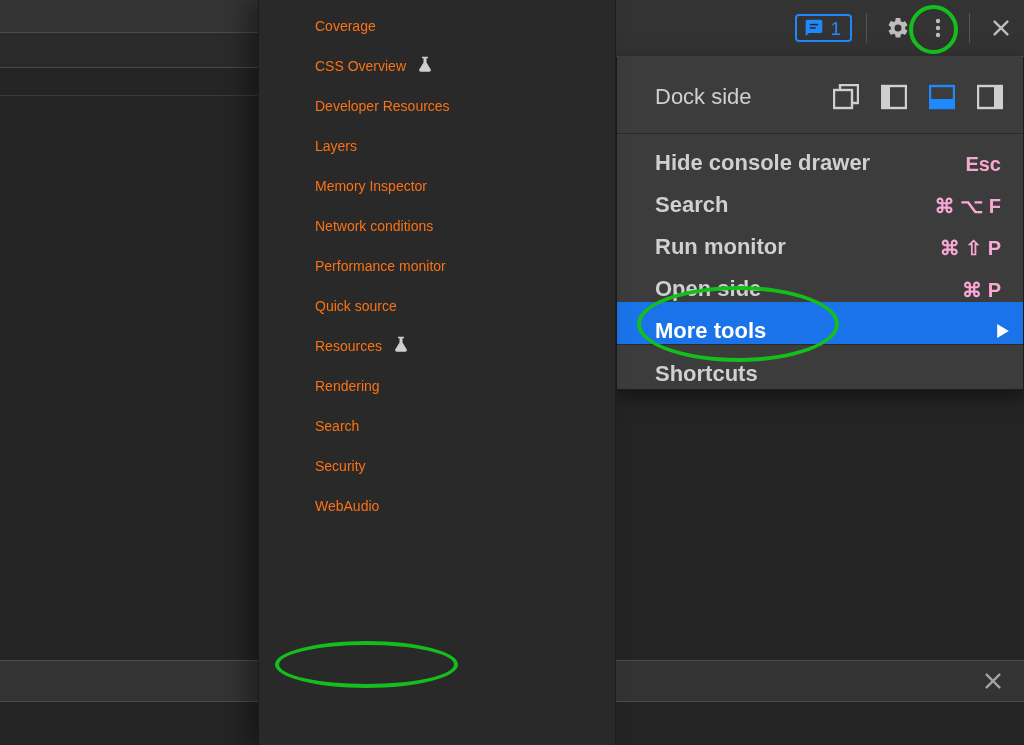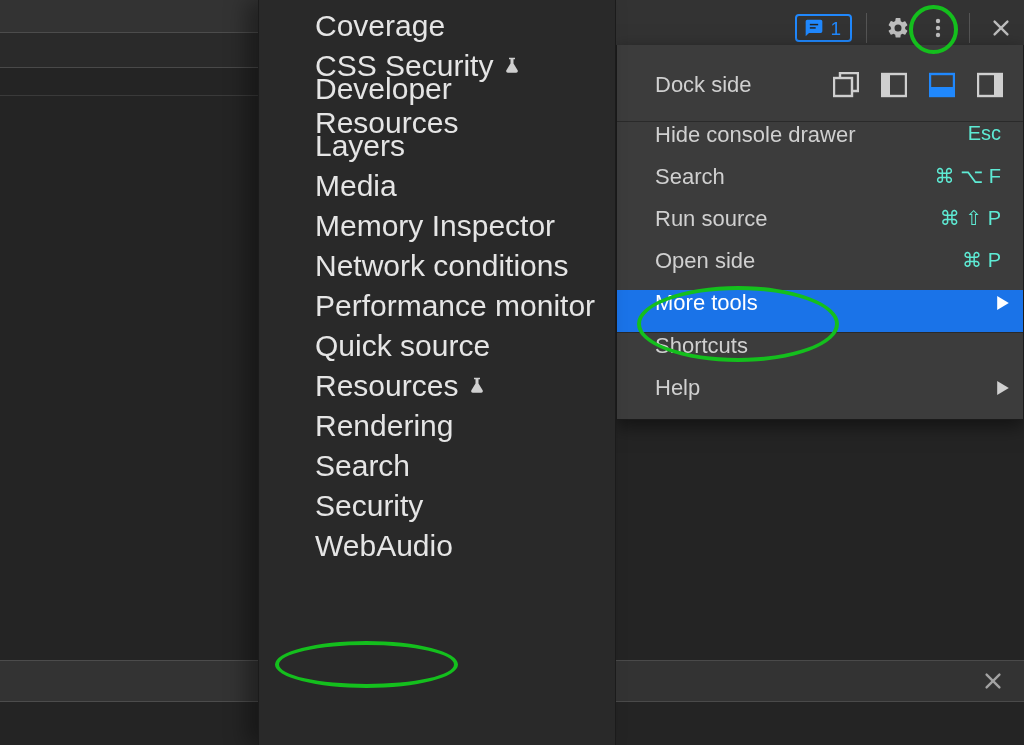--- a/index.html
+++ b/index.html
@@ -76,42 +76,42 @@
   .icon-btn{
     width:34px;height:34px;display:flex;align-items:center;justify-content:center;
     color:var(--text-dim);
   }
   .icon-btn svg{display:block}
   
   
   .mainmenu{
     position:absolute;
     left:616px;
-    top:45px;
+    top:57px;
     right:0;
     background:var(--bg-rmenu);
     border:1px solid #1b1b1b;
     border-top:none;
     box-shadow:0 6px 18px rgba(0,0,0,0.5);
     padding:4px 0 2px 0;
   }
   .dockrow{
     display:flex;align-items:center;height:72px;padding:0 18px 0 38px;
   }
   .docklabel{font-size:22px;color:#d0d0d0;flex:1;}
   .dockicons{display:flex;gap:18px;align-items:center;}
   .dockicons .d{width:30px;height:30px;display:flex;align-items:center;justify-content:center;}
   
   .hr{height:1px;background:#2a2a2a;margin:0 0;}
   
   .mitem{
-    display:flex;align-items:flex-start;height:42px;padding:0 22px 0 38px;
-    font-size:22px;color:#d0d0d0;position:relative;
-  }
-  .mitem .sc{margin-left:auto;color:#5eead4;font-size:20px;white-space:nowrap;}
+    display:flex;align-items:flex-end;height:42px;padding:0 22px 0 38px;
+    font-size:22px;color:#d0d0d0;position:relative;font-weight:bold;
+  }
+  .mitem .sc{margin-left:auto;color:#f9a8d4;font-size:20px;white-space:nowrap;}
   .mitem.selected{background:var(--sel);color:#ffffff;}
   .mitem .tri{position:absolute;right:14px;}
   
   .bottombar{
     position:absolute;left:616px;right:0;top:660px;height:42px;
     background:var(--bg-toolbar);border-top:1px solid #4a4a4a;border-bottom:1px solid #4a4a4a;
     display:flex;align-items:center;justify-content:flex-end;padding-right:14px;
   }
   
   
@@ -122,21 +122,21 @@
     width:358px;
     bottom:0;
     background:var(--bg-submenu);
     border-left:1px solid #1b1b1b;
     border-right:1px solid #1b1b1b;
     box-shadow:-12px 0 20px rgba(0,0,0,0.35);
     padding-top:6px;
   }
   .sitem{
     display:flex;align-items:center;height:40px;padding:0 18px 0 56px;
-    font-size:30px;color:#e5e5e5;gap:10px;
+    font-size:14px;color:#f97316;gap:10px;
   }
   .flask{display:inline-block;}
   
   
   .annot{position:absolute;border:4px solid var(--annot);border-radius:50%;pointer-events:none;}
   .annot.a1{left:909px;top:5px;width:49px;height:49px;}
   .annot.a2{left:637px;top:286px;width:202px;height:76px;}
   .annot.a3{left:275px;top:641px;width:183px;height:47px;}
 </style>
 </head>
@@ -214,74 +214,65 @@
   <div id="mm-block1">
       <div class="mitem">
         <span>Hide console drawer</span>
         <span class="sc">Esc</span>
       </div>
       <div class="mitem">
         <span>Search</span>
         <span class="sc">⌘ ⌥ F</span>
       </div>
       <div class="mitem">
-        <span>Run source</span>
+        <span>Run monitor</span>
         <span class="sc">⌘ ⇧ P</span>
       </div>
       <div class="mitem">
         <span>Open side</span>
         <span class="sc">⌘ P</span>
       </div>
       <div class="mitem selected">
         <span>More tools</span>
         <span class="tri"><svg width="12" height="14" viewBox="0 0 10 12">
             <path fill="currentColor" d="M0 0l10 6-10 6z"></path>
           </svg></span>
       </div>
     </div>
   <div class="hr"></div>
   <div id="mm-block2">
       <div class="mitem">
         <span>Shortcuts</span>
-      </div>
-      <div class="mitem">
-        <span>Help</span>
-        <span class="tri"><svg width="12" height="14" viewBox="0 0 10 12">
-            <path fill="currentColor" d="M0 0l10 6-10 6z"></path>
-          </svg></span>
       </div>
     </div>
 </div>
 
 <div class="bottombar">
   <div class="icon-btn">
     <svg width="22" height="22" viewBox="0 0 24 24">
       <path stroke="#a3a3a3" stroke-width="2.6" stroke-linecap="round" d="M5 5l14 14M19 5L5 19"></path>
     </svg>
   </div>
 </div>
 
 <div class="submenu" id="more-tools-submenu">
     <div class="sitem">
       <span>Coverage</span>
     </div>
     <div class="sitem">
-      <span>CSS Security</span>
+      <span>CSS Overview</span>
       <span><svg class="flask" width="18" height="20" viewBox="0 0 24 24">
           <path fill="#cfcfcf" d="M14 3v5.5l5.5 9.2c.9 1.5-.2 3.3-1.9 3.3H6.4c-1.7 0-2.8-1.8-1.9-3.3L10 8.5V3H8V1h8v2h-2z"></path>
         </svg></span>
     </div>
     <div class="sitem">
       <span>Developer Resources</span>
     </div>
     <div class="sitem">
       <span>Layers</span>
-    </div>
-    <div class="sitem">
-      <span>Media</span>
     </div>
     <div class="sitem">
       <span>Memory Inspector</span>
     </div>
     <div class="sitem">
       <span>Network conditions</span>
     </div>
     <div class="sitem">
       <span>Performance monitor</span>
     </div>

